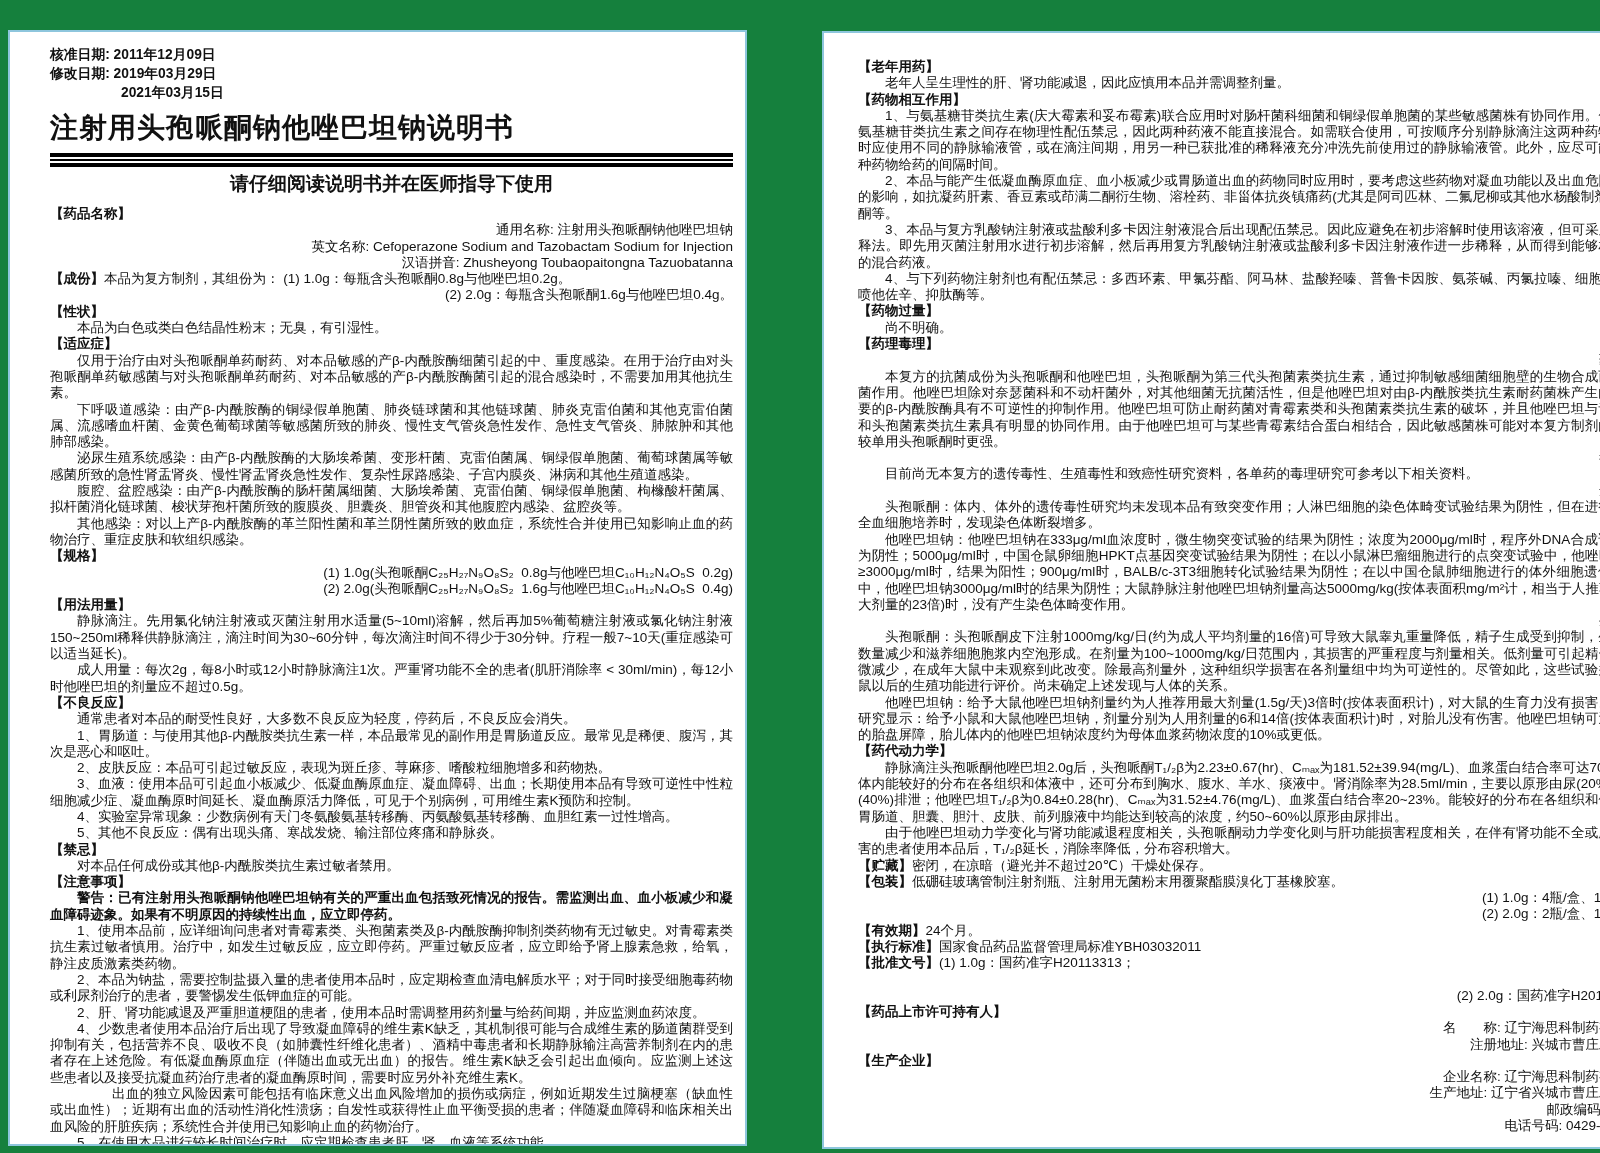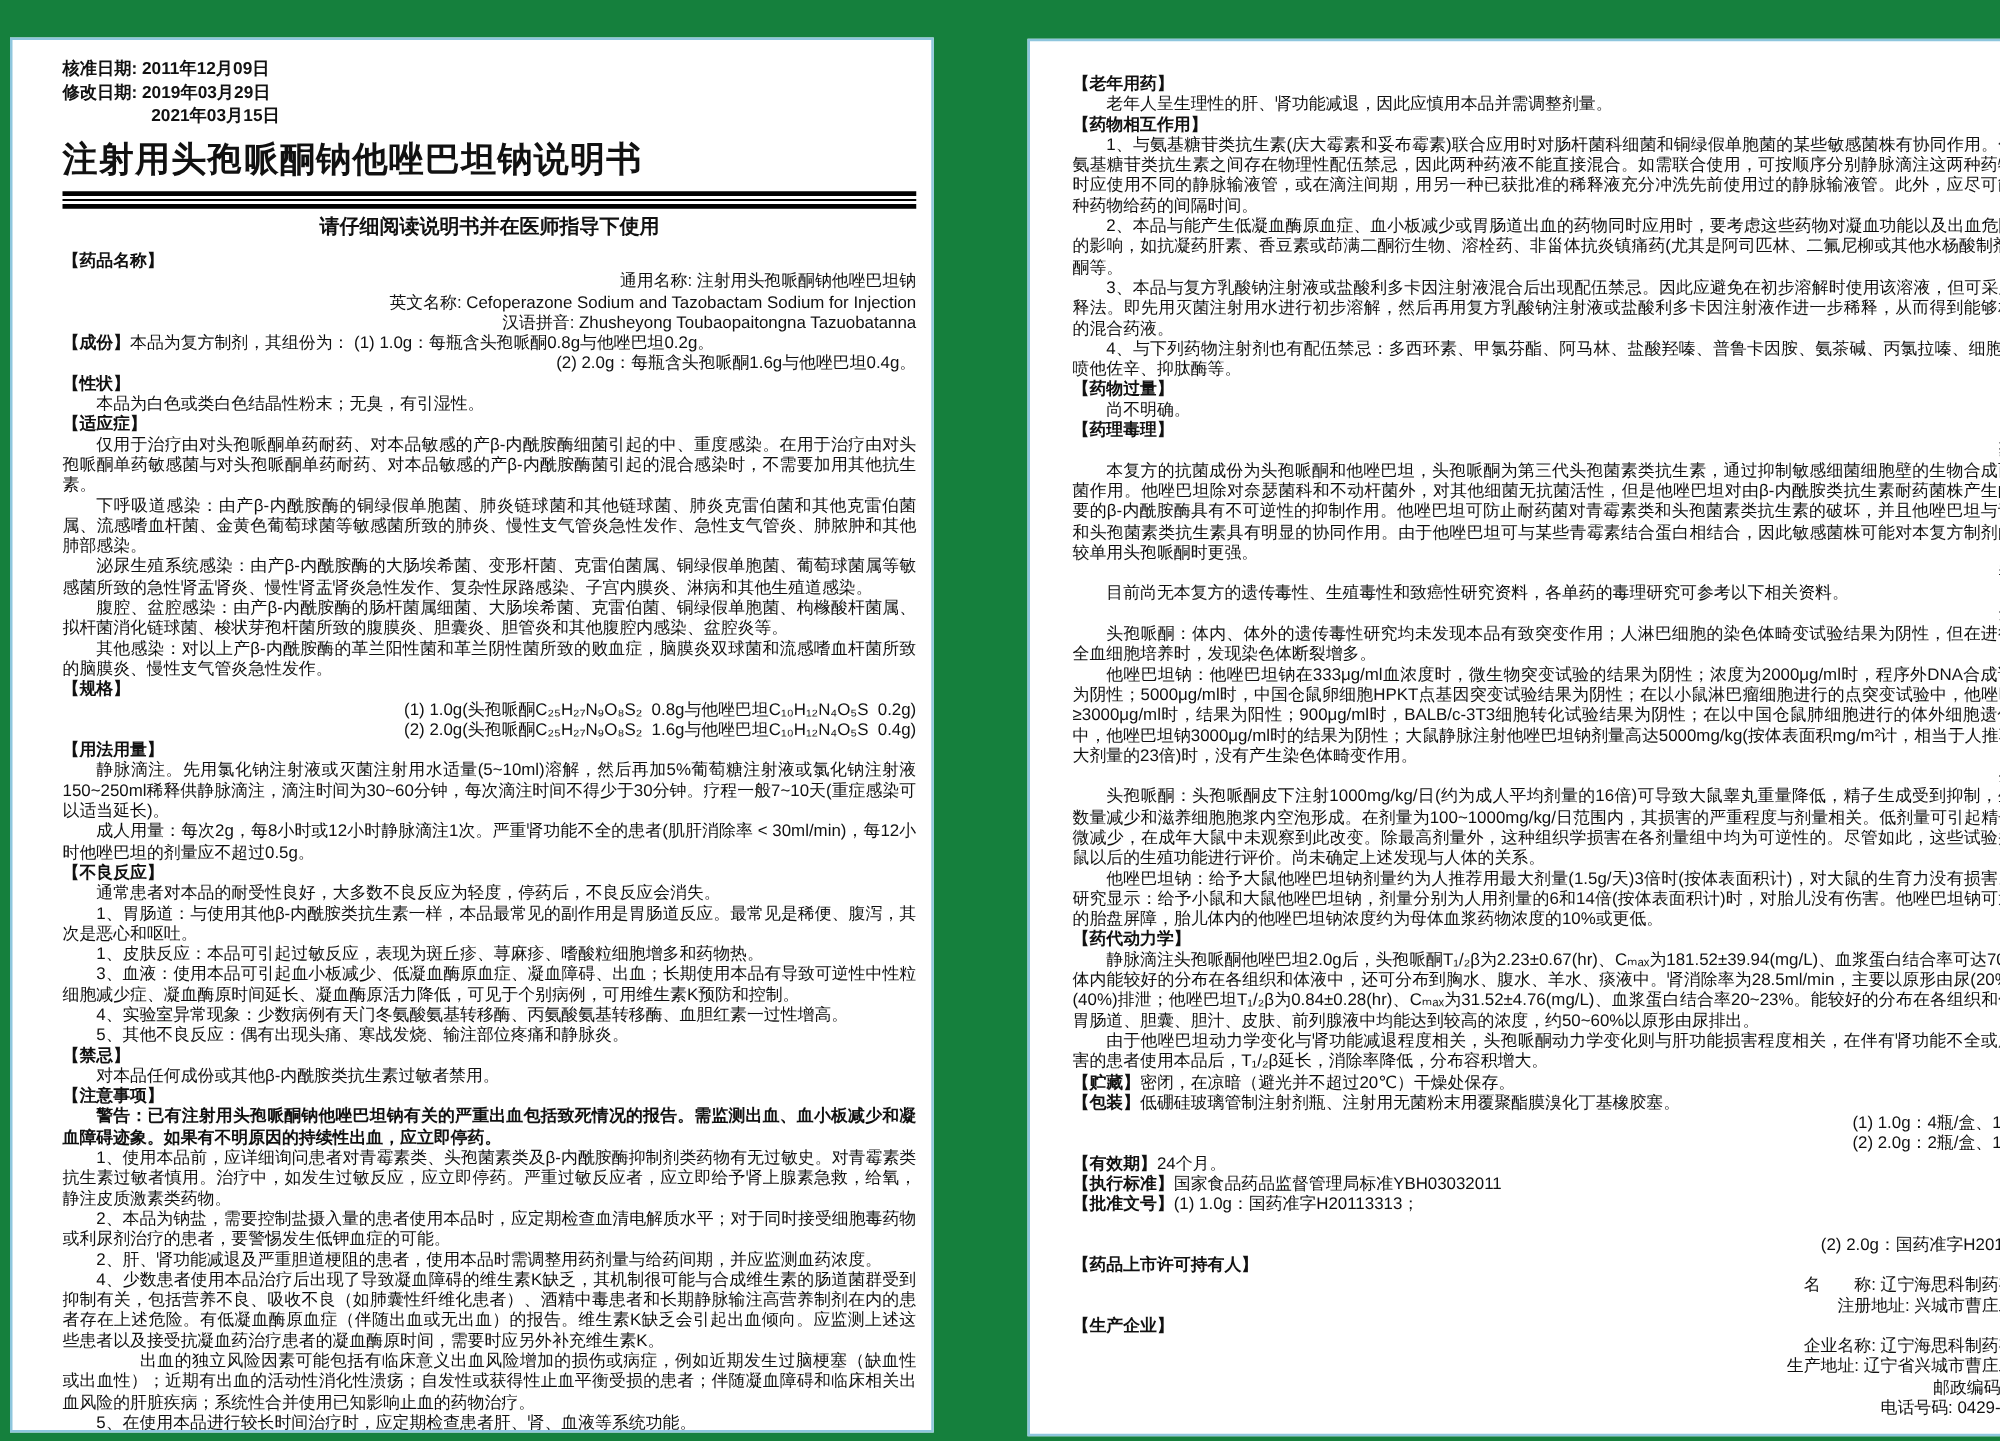--- a/index.html
+++ b/index.html
@@ -6,21 +6,21 @@
   .canvas{position:relative;width:1600px;height:1153px;background:#15803d;overflow:hidden;
           font-family:"Liberation Sans","DejaVu Sans",sans-serif;color:#111;}
   .page{position:absolute;background:#ffffff;border:2px solid #8ec6dd;box-sizing:border-box;overflow:hidden;}
   .page-left{left:8px;top:30px;width:739px;height:1116px;padding:13px 12px 0 40px;}
   .page-right{left:822px;top:31px;width:851px;height:1118px;padding:26px 18px 0 34px;}
   .hdr div{font-size:13.8px;line-height:19px;font-weight:700;}
   .hdr .ind2{padding-left:71px;}
   .title{font-size:28px;font-weight:700;margin:7px 0 6px 0;letter-spacing:1px;}
   .rule{height:14px;margin:0 0 4px 0;
         background:linear-gradient(#000 0 4px,#fff 4px 6px,#000 6px 8px,#fff 8px 10px,#000 10px 14px);}
-  .subtitle{font-size:16px;font-weight:700;text-align:center;margin:4px 0 9px 0;}
+  .subtitle{font-size:19px;font-weight:700;text-align:center;margin:4px 0 9px 0;}
   .blocks{font-size:13.5px;line-height:16.3px;}
   .blk{margin:0;text-align:justify;}
   .blk.h{font-weight:700;text-align:left;}
   .blk.p{text-indent:2em;}
   .blk.pb{text-indent:2em;font-weight:700;}
   .blk.pi{text-indent:4.6em;}
   .blk.l{text-align:right;white-space:pre-wrap;}
   .blk.lead b{font-weight:700;}
 </style>
 </head>
@@ -44,31 +44,31 @@
         <div class="blk l" style="padding-left: 28px;">汉语拼音: Zhusheyong Toubaopaitongna Tazuobatanna</div>
         <div class="blk lead"><b>【成份】</b>本品为复方制剂，其组份为： (1) 1.0g：每瓶含头孢哌酮0.8g与他唑巴坦0.2g。</div>
         <div class="blk l" style="padding-left: 225px;">(2) 2.0g：每瓶含头孢哌酮1.6g与他唑巴坦0.4g。</div>
         <div class="blk h">【性状】</div>
         <div class="blk p">本品为白色或类白色结晶性粉末；无臭，有引湿性。</div>
         <div class="blk h">【适应症】</div>
         <div class="blk p">仅用于治疗由对头孢哌酮单药耐药、对本品敏感的产β-内酰胺酶细菌引起的中、重度感染。在用于治疗由对头孢哌酮单药敏感菌与对头孢哌酮单药耐药、对本品敏感的产β-内酰胺酶菌引起的混合感染时，不需要加用其他抗生素。</div>
         <div class="blk p">下呼吸道感染：由产β-内酰胺酶的铜绿假单胞菌、肺炎链球菌和其他链球菌、肺炎克雷伯菌和其他克雷伯菌属、流感嗜血杆菌、金黄色葡萄球菌等敏感菌所致的肺炎、慢性支气管炎急性发作、急性支气管炎、肺脓肿和其他肺部感染。</div>
         <div class="blk p">泌尿生殖系统感染：由产β-内酰胺酶的大肠埃希菌、变形杆菌、克雷伯菌属、铜绿假单胞菌、葡萄球菌属等敏感菌所致的急性肾盂肾炎、慢性肾盂肾炎急性发作、复杂性尿路感染、子宫内膜炎、淋病和其他生殖道感染。</div>
         <div class="blk p">腹腔、盆腔感染：由产β-内酰胺酶的肠杆菌属细菌、大肠埃希菌、克雷伯菌、铜绿假单胞菌、枸橼酸杆菌属、拟杆菌消化链球菌、梭状芽孢杆菌所致的腹膜炎、胆囊炎、胆管炎和其他腹腔内感染、盆腔炎等。</div>
-        <div class="blk p">其他感染：对以上产β-内酰胺酶的革兰阳性菌和革兰阴性菌所致的败血症，脑膜炎双球菌和流感嗜血杆菌所致的脑膜炎、慢性支气管炎急性发作。</div>
+        <div class="blk p">其他感染：对以上产β-内酰胺酶的革兰阳性菌和革兰阴性菌所致的败血症，系统性合并使用已知影响止血的药物治疗、重症皮肤和软组织感染。</div>
         <div class="blk h">【规格】</div>
         <div class="blk l" style="padding-left: 28px;">(1) 1.0g(头孢哌酮C₂₅H₂₇N₉O₈S₂  0.8g与他唑巴坦C₁₀H₁₂N₄O₅S  0.2g)</div>
         <div class="blk l" style="padding-left: 28px;">(2) 2.0g(头孢哌酮C₂₅H₂₇N₉O₈S₂  1.6g与他唑巴坦C₁₀H₁₂N₄O₅S  0.4g)</div>
         <div class="blk h">【用法用量】</div>
         <div class="blk p">静脉滴注。先用氯化钠注射液或灭菌注射用水适量(5~10ml)溶解，然后再加5%葡萄糖注射液或氯化钠注射液150~250ml稀释供静脉滴注，滴注时间为30~60分钟，每次滴注时间不得少于30分钟。疗程一般7~10天(重症感染可以适当延长)。</div>
         <div class="blk p">成人用量：每次2g，每8小时或12小时静脉滴注1次。严重肾功能不全的患者(肌肝消除率 &lt; 30ml/min)，每12小时他唑巴坦的剂量应不超过0.5g。</div>
         <div class="blk h">【不良反应】</div>
         <div class="blk p">通常患者对本品的耐受性良好，大多数不良反应为轻度，停药后，不良反应会消失。</div>
         <div class="blk p">1、胃肠道：与使用其他β-内酰胺类抗生素一样，本品最常见的副作用是胃肠道反应。最常见是稀便、腹泻，其次是恶心和呕吐。</div>
-        <div class="blk p">1、皮肤反应：本品可引起过敏反应，表现为斑丘疹、荨麻疹、嗜酸粒细胞增多和药物热。</div>
+        <div class="blk p">2、皮肤反应：本品可引起过敏反应，表现为斑丘疹、荨麻疹、嗜酸粒细胞增多和药物热。</div>
         <div class="blk p">3、血液：使用本品可引起血小板减少、低凝血酶原血症、凝血障碍、出血；长期使用本品有导致可逆性中性粒细胞减少症、凝血酶原时间延长、凝血酶原活力降低，可见于个别病例，可用维生素K预防和控制。</div>
         <div class="blk p">4、实验室异常现象：少数病例有天门冬氨酸氨基转移酶、丙氨酸氨基转移酶、血胆红素一过性增高。</div>
         <div class="blk p">5、其他不良反应：偶有出现头痛、寒战发烧、输注部位疼痛和静脉炎。</div>
         <div class="blk h">【禁忌】</div>
         <div class="blk p">对本品任何成份或其他β-内酰胺类抗生素过敏者禁用。</div>
         <div class="blk h">【注意事项】</div>
         <div class="blk pb">警告：已有注射用头孢哌酮钠他唑巴坦钠有关的严重出血包括致死情况的报告。需监测出血、血小板减少和凝血障碍迹象。如果有不明原因的持续性出血，应立即停药。</div>
         <div class="blk p">1、使用本品前，应详细询问患者对青霉素类、头孢菌素类及β-内酰胺酶抑制剂类药物有无过敏史。对青霉素类抗生素过敏者慎用。治疗中，如发生过敏反应，应立即停药。严重过敏反应者，应立即给予肾上腺素急救，给氧，静注皮质激素类药物。</div>
         <div class="blk p">2、本品为钠盐，需要控制盐摄入量的患者使用本品时，应定期检查血清电解质水平；对于同时接受细胞毒药物或利尿剂治疗的患者，要警惕发生低钾血症的可能。</div>
         <div class="blk p">2、肝、肾功能减退及严重胆道梗阻的患者，使用本品时需调整用药剂量与给药间期，并应监测血药浓度。</div>

